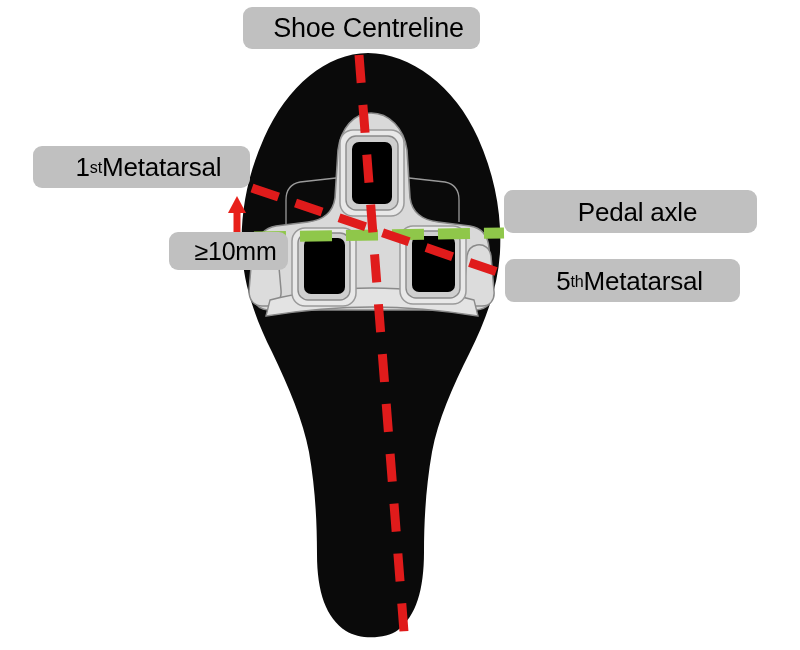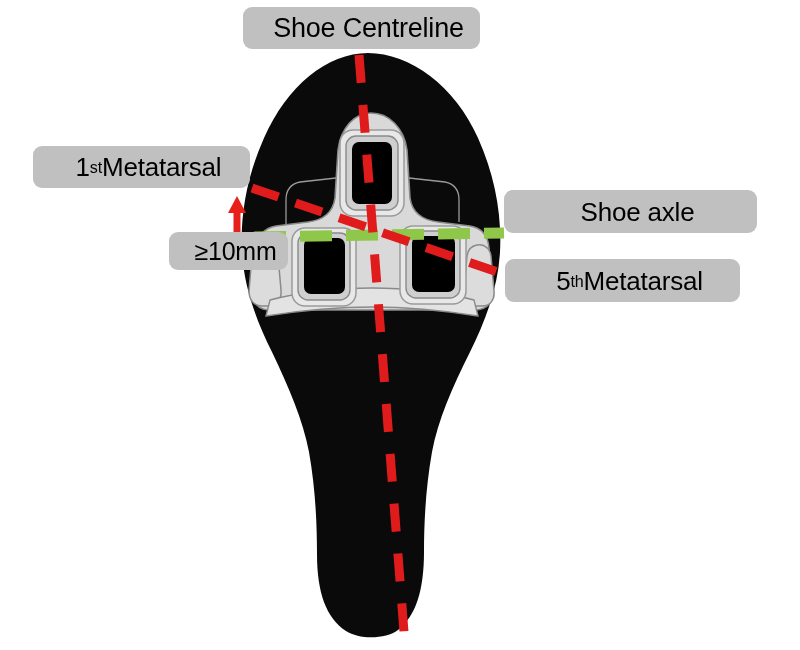--- a/index.html
+++ b/index.html
@@ -182,21 +182,21 @@
     <span>1</span>
       <sup>st</sup>
       <span> Metatarsal</span>
   </div>
 
   <div class="callout" id="callout-min-distance">
     <span>≥10mm</span>
   </div>
 
   <div class="callout" id="callout-pedal-axle">
-    <span>Shoe axle</span>
+    <span>Pedal axle</span>
   </div>
 
   <div class="callout" id="callout-fifth-metatarsal">
     <span>5</span>
       <sup>th</sup>
       <span> Metatarsal</span>
   </div>
 
 </div>
 

